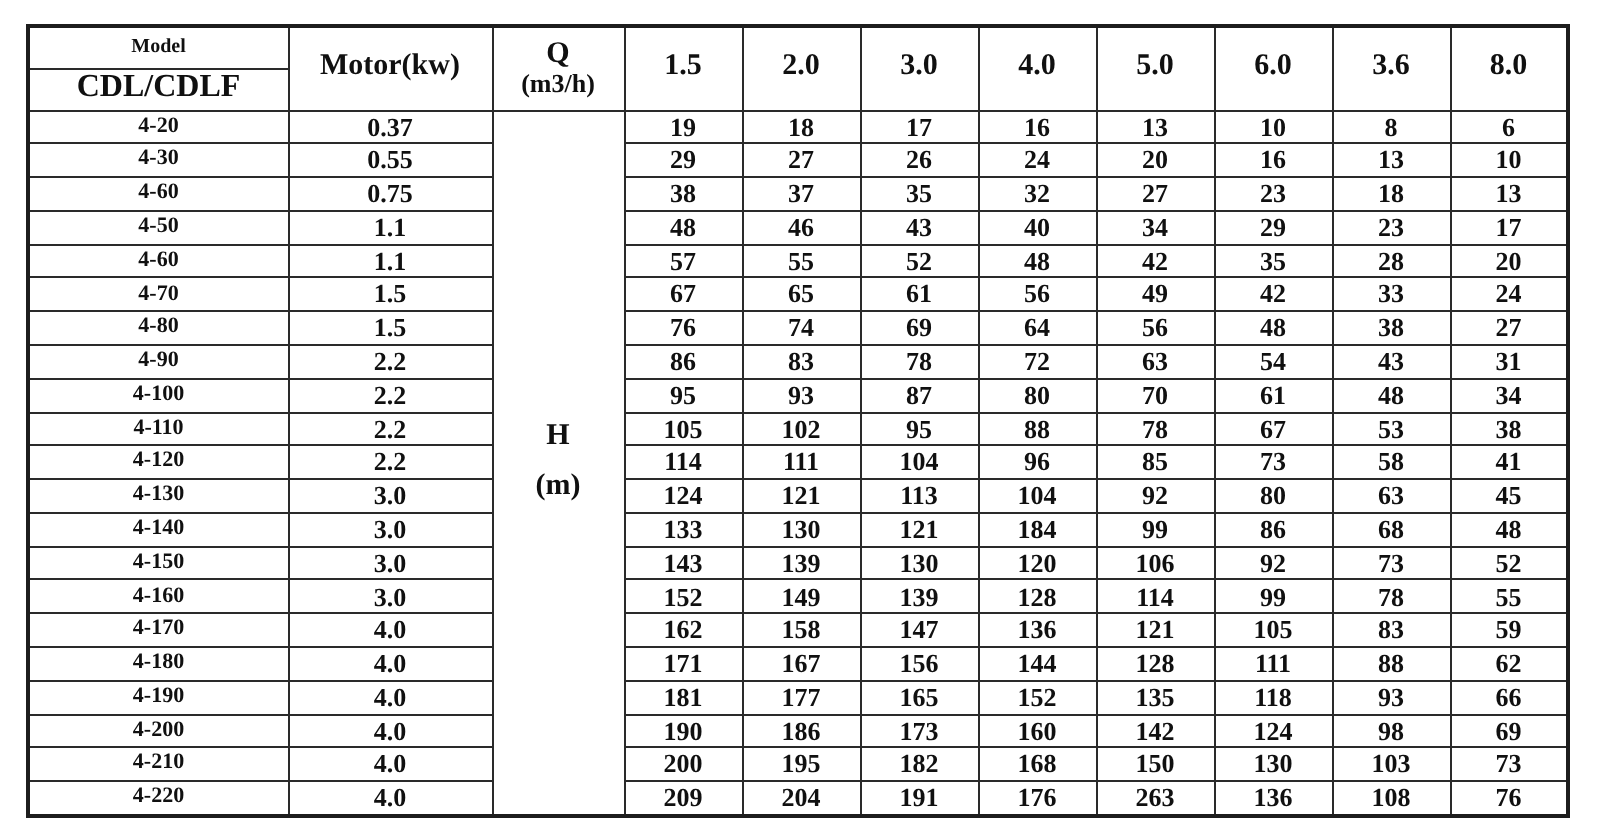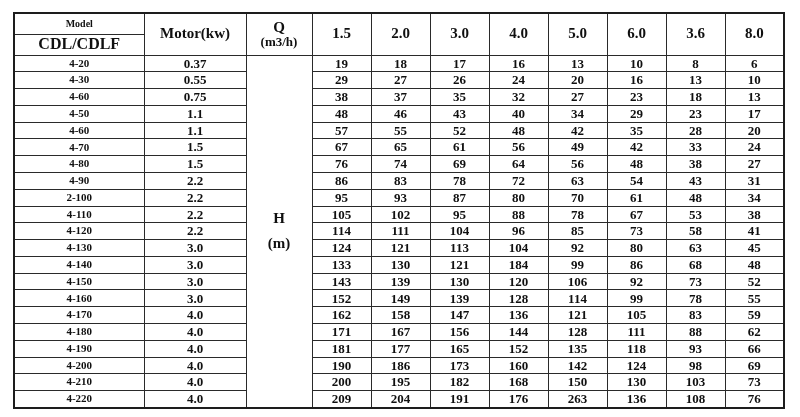--- a/index.html
+++ b/index.html
@@ -186,21 +186,21 @@
           <td class="head-value-cell">86</td>
           <td class="head-value-cell">83</td>
           <td class="head-value-cell">78</td>
           <td class="head-value-cell">72</td>
           <td class="head-value-cell">63</td>
           <td class="head-value-cell">54</td>
           <td class="head-value-cell">43</td>
           <td class="head-value-cell">31</td>
         </tr>
         <tr>
-          <td class="model-cell">2-100</td>
+          <td class="model-cell">4-100</td>
           <td class="motor-cell">2.2</td>
           <td class="head-value-cell">95</td>
           <td class="head-value-cell">93</td>
           <td class="head-value-cell">87</td>
           <td class="head-value-cell">80</td>
           <td class="head-value-cell">70</td>
           <td class="head-value-cell">61</td>
           <td class="head-value-cell">48</td>
           <td class="head-value-cell">34</td>
         </tr>

